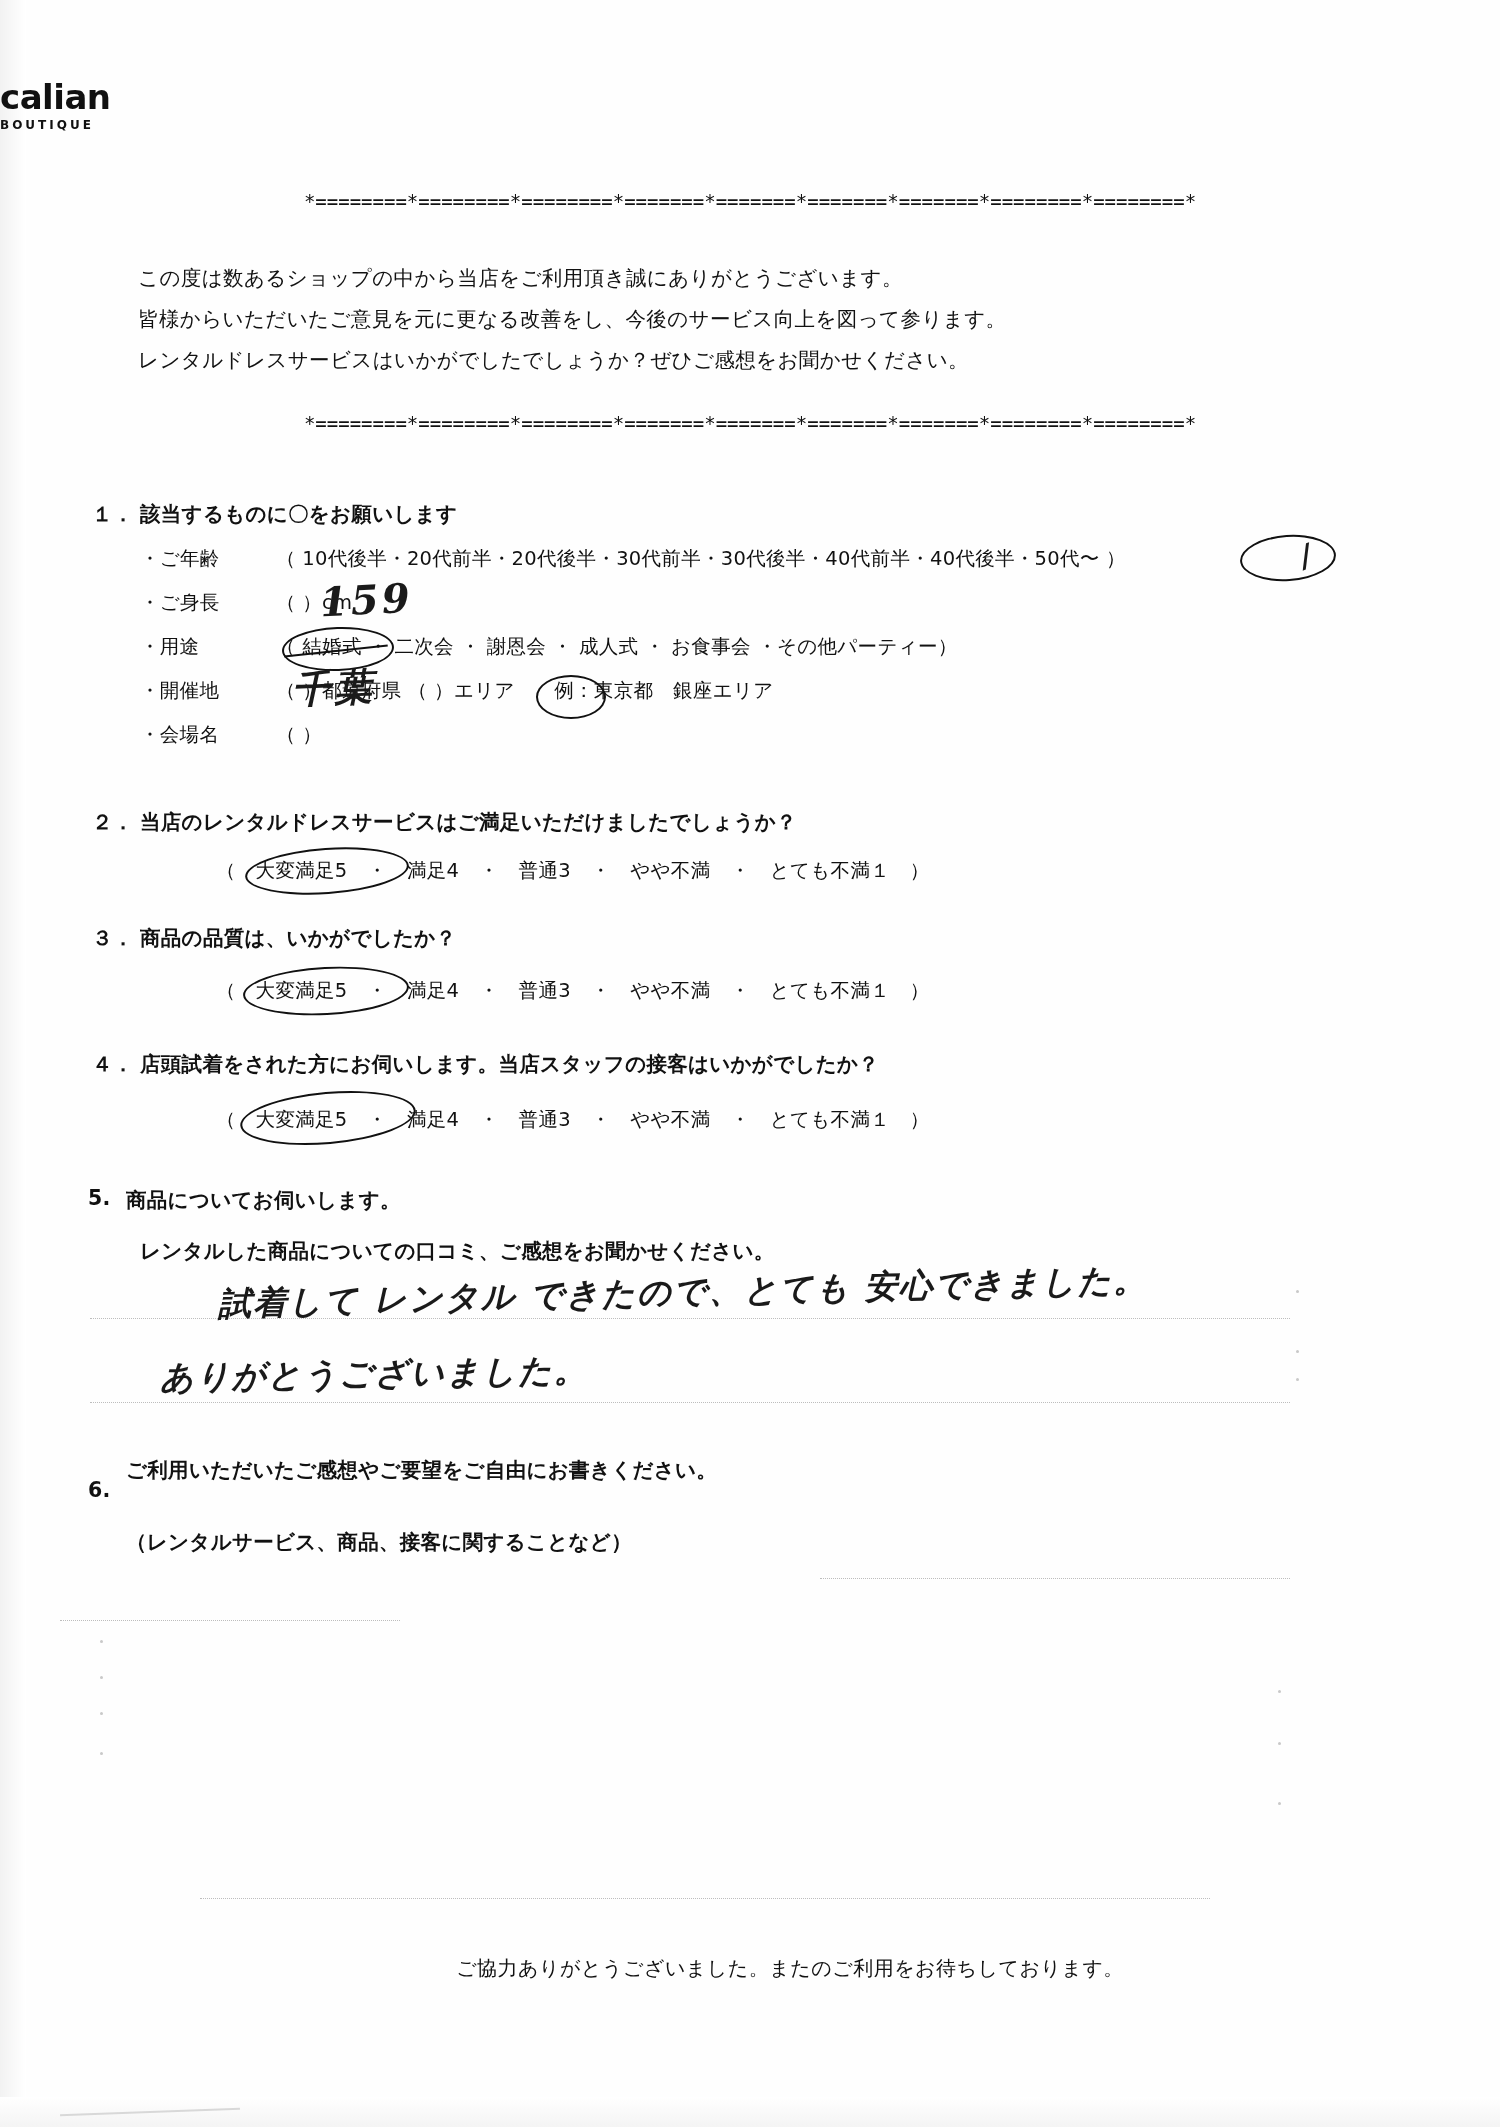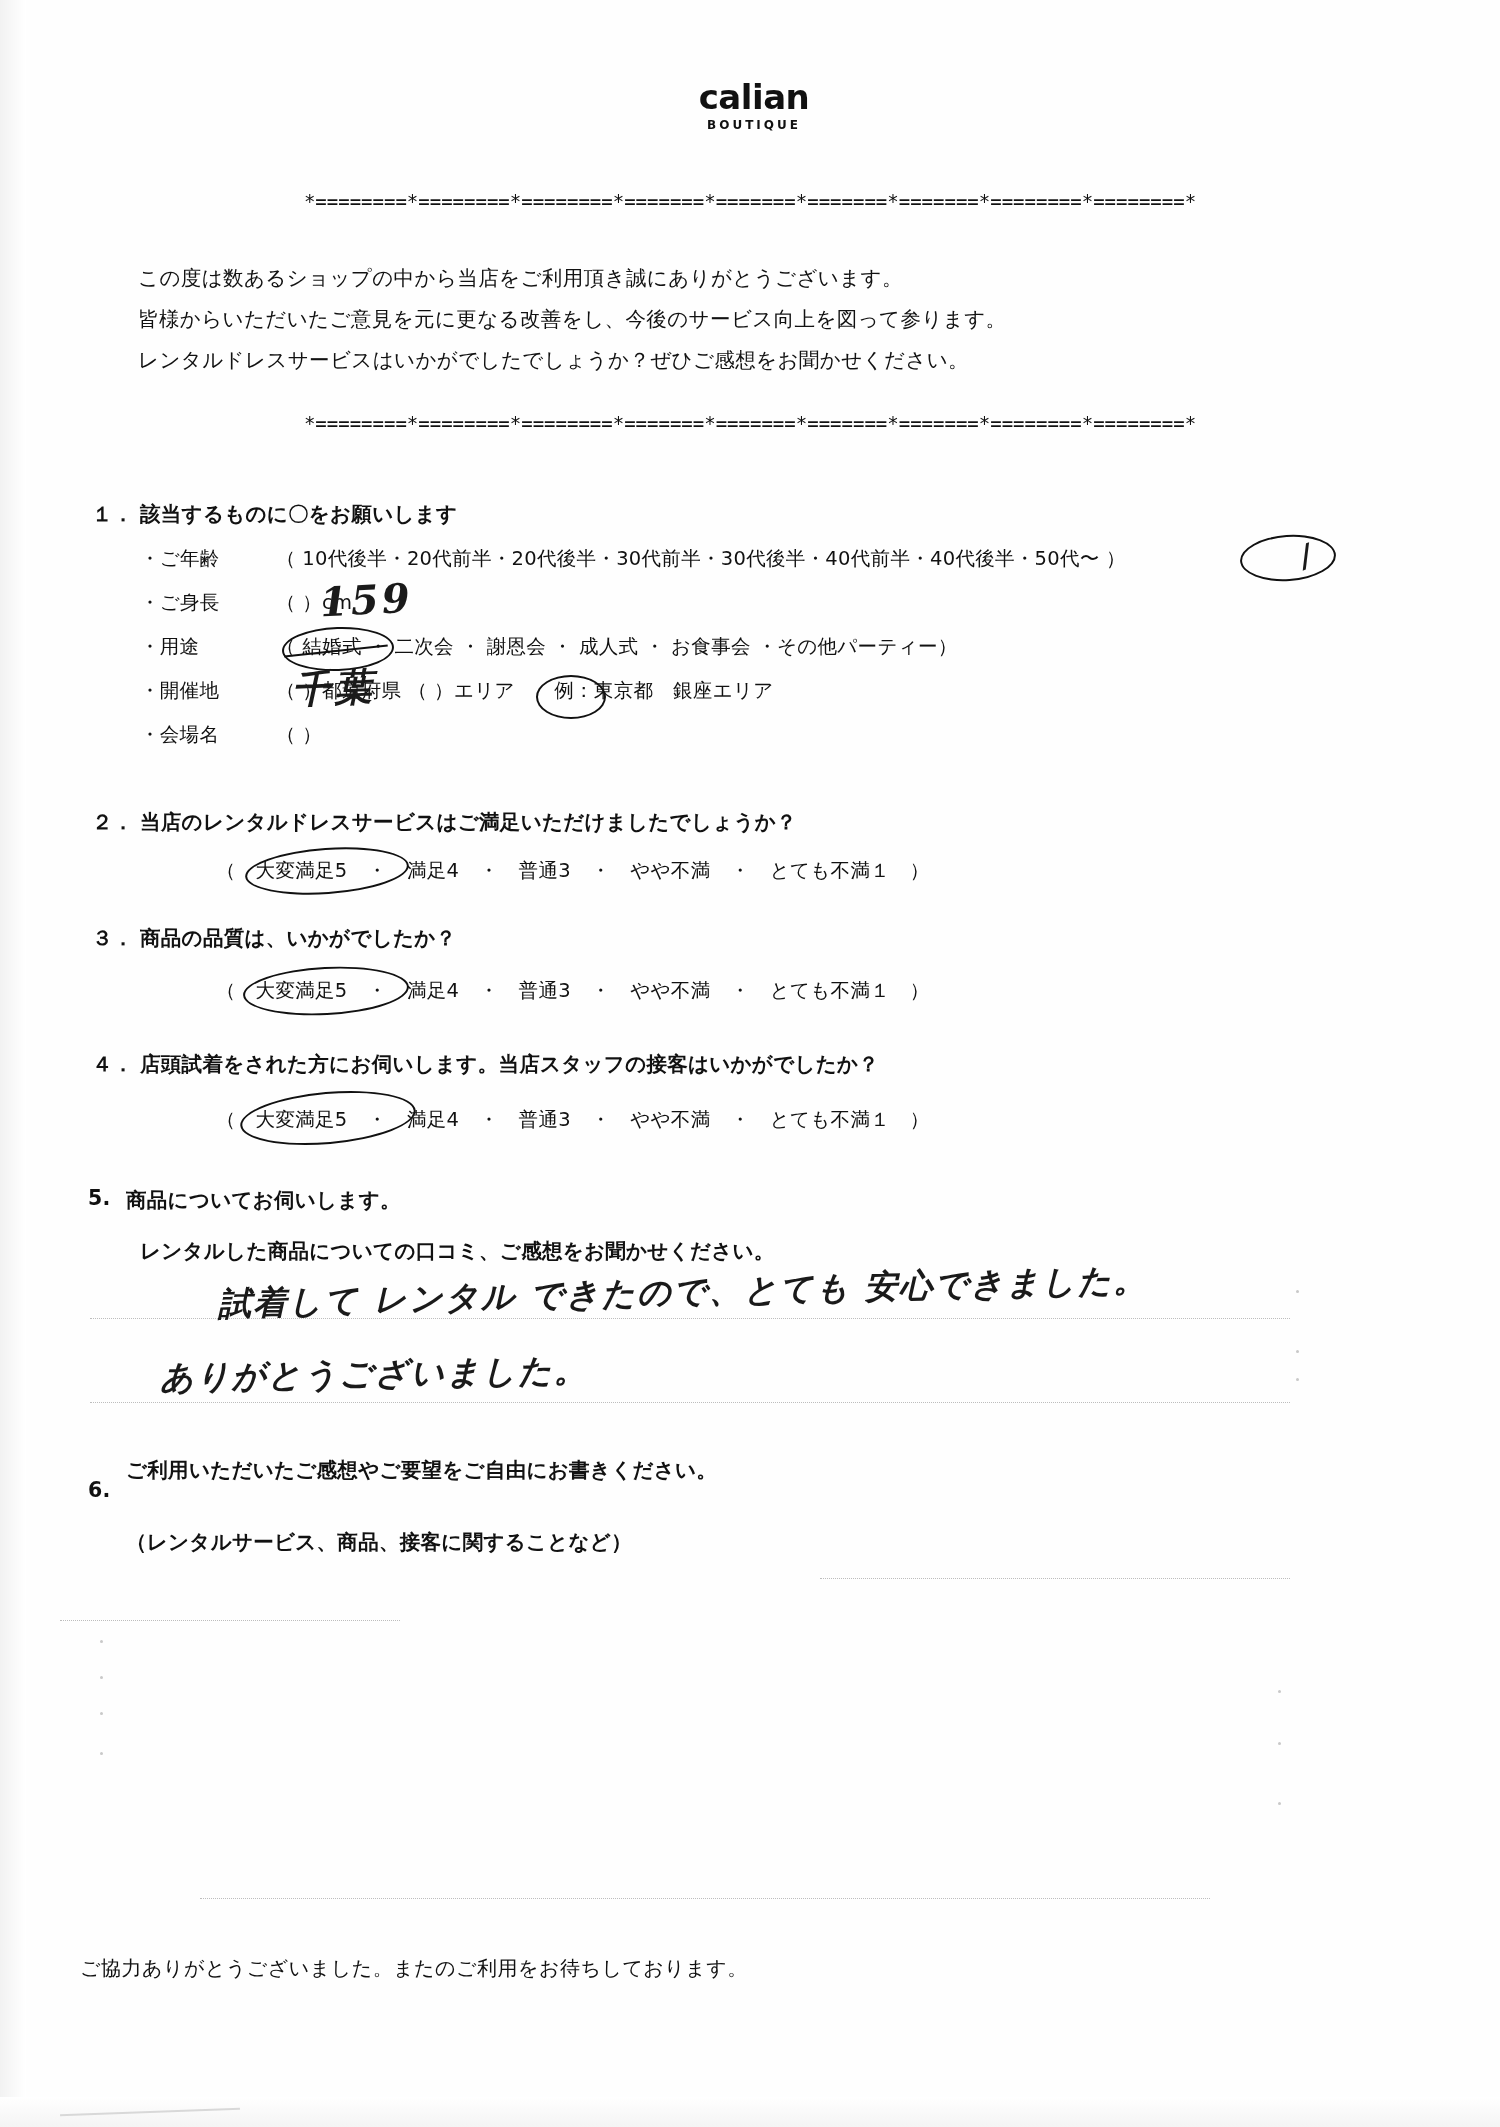--- a/index.html
+++ b/index.html
@@ -42,22 +42,20 @@
     background: #d8d8d8;
     transform: rotate(-2deg);
   }
 
   
   .logo-wrap {
     position: absolute;
     top: 80px;
     left: 0;
     right: 0;
-    text-align: center;
-    padding-left: 8px;
   }
   .logo-main {
     font-family: "DejaVu Sans", sans-serif;
     font-weight: bold;
     font-size: 34px;
     letter-spacing: -0.5px;
     line-height: 1;
     color: #111;
   }
   .logo-sub {
@@ -151,21 +149,21 @@
     position: absolute;
     width: 3px; height: 3px;
     background: #c9c9c9;
     border-radius: 50%;
   }
 
   .footer-note {
     position: absolute;
     left: 0; right: 0;
     top: 1955px;
-    text-align: left;
+    text-align: center;
     font-size: 20px;
     color: #111;
     letter-spacing: 0.5px;
   }
   .footer-note span { padding-left: 80px; }
 </style>
 </head>
 <body>
 
 <div class="page">

